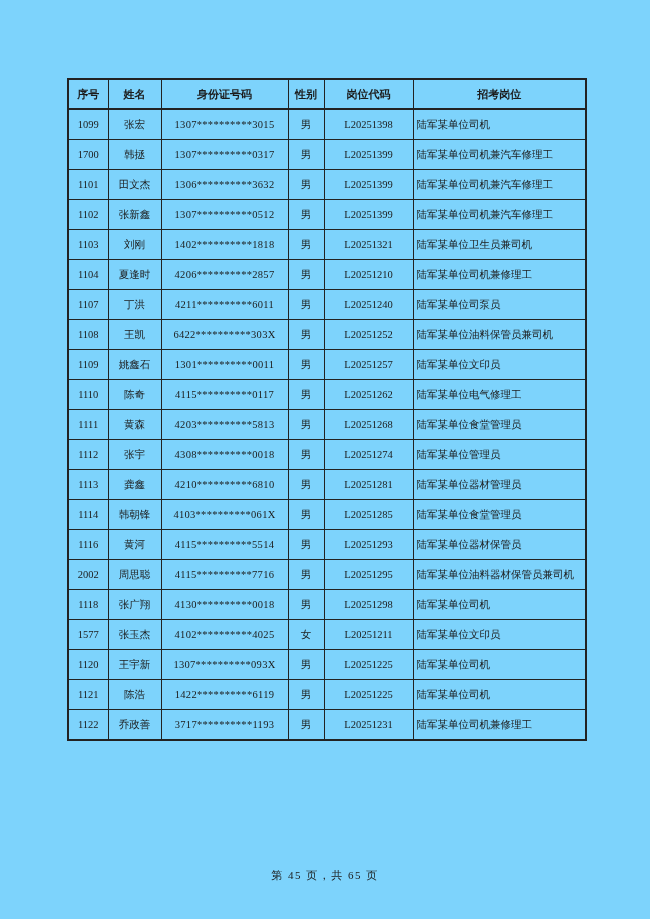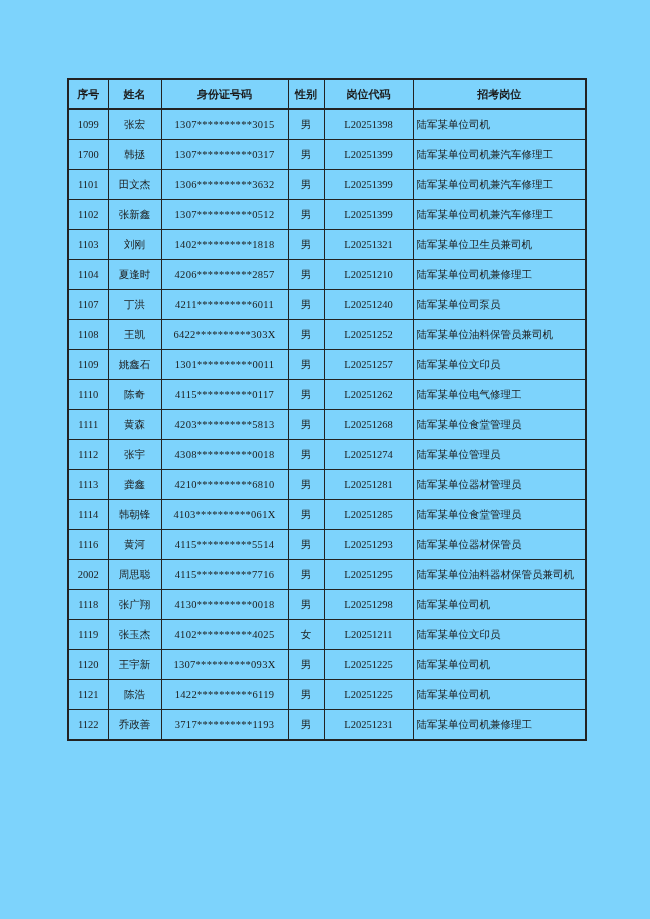--- a/index.html
+++ b/index.html
@@ -217,21 +217,21 @@
         </tr>
         <tr>
           <td>1118</td>
           <td>张广翔</td>
           <td class="idnum">4130**********0018</td>
           <td>男</td>
           <td>L20251298</td>
           <td class="pos">陆军某单位司机</td>
         </tr>
         <tr>
-          <td>1119</td>
+          <td>1577</td>
           <td>张玉杰</td>
           <td class="idnum">4102**********4025</td>
           <td>女</td>
           <td>L20251211</td>
           <td class="pos">陆军某单位文印员</td>
         </tr>
         <tr>
           <td>1120</td>
           <td>王宇新</td>
           <td class="idnum">1307**********093X</td>
@@ -251,14 +251,15 @@
           <td>1122</td>
           <td>乔政善</td>
           <td class="idnum">3717**********1193</td>
           <td>男</td>
           <td>L20251231</td>
           <td class="pos">陆军某单位司机兼修理工</td>
         </tr>
       </tbody>
   </table>
 
+  <div class="footer">第 45 页，共 65 页</div>
 
 </div>
 
 </body></html>

